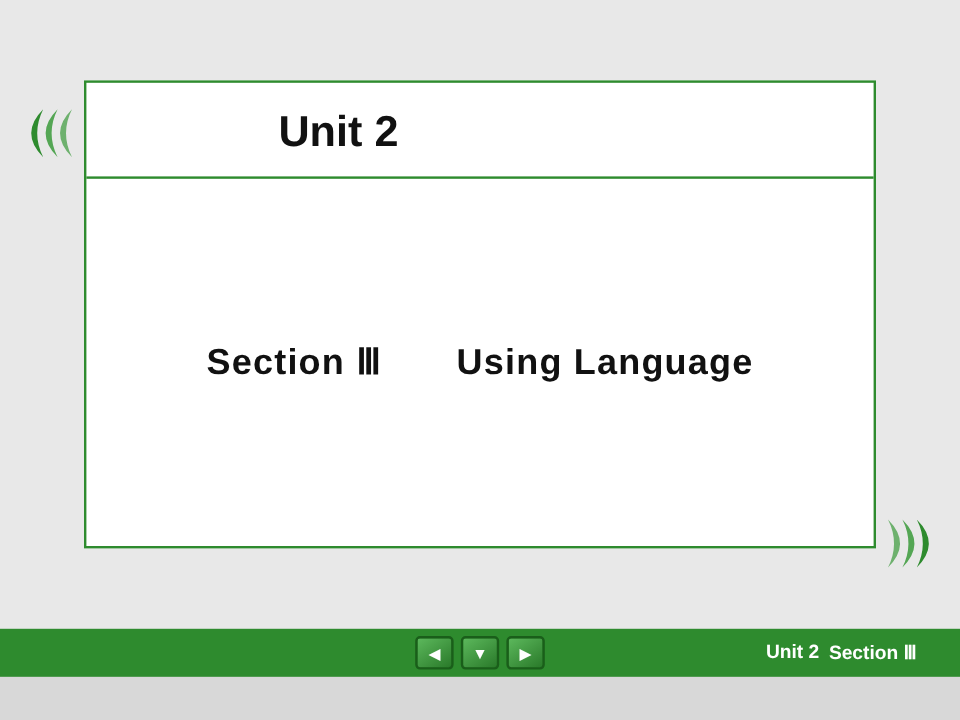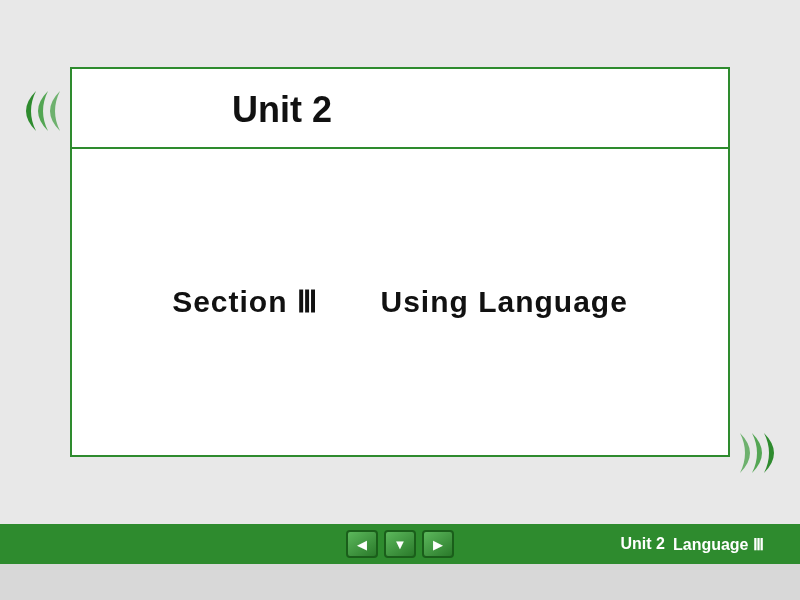--- a/index.html
+++ b/index.html
@@ -175,18 +175,18 @@
       <div class="nav-btn" style="width:32px; height:28px; background:linear-gradient(145deg,#5cb85c,#2a7a2a); border:2px solid #1a5e1a; border-radius:4px; display:flex; align-items:center; justify-content:center; cursor:pointer;">
         <span style="color:white; font-size:13px;">▼</span>
       </div>
       <div class="nav-btn" style="width:32px; height:28px; background:linear-gradient(145deg,#5cb85c,#2a7a2a); border:2px solid #1a5e1a; border-radius:4px; display:flex; align-items:center; justify-content:center; cursor:pointer;">
         <span style="color:white; font-size:13px;">▶</span>
       </div>
     </div>
 
     <div style="margin-left:auto; display:flex; gap:8px; align-items:center; padding-right:16px;">
       <span style="color:#ffffff; font-size:16px; font-weight:bold;">Unit 2</span>
-      <span style="color:#ffffff; font-size:16px; font-weight:bold;">Language Ⅲ</span>
+      <span style="color:#ffffff; font-size:16px; font-weight:bold;">Section Ⅲ</span>
     </div>
 
   </div>
 
 </div>
 
 </body></html>

